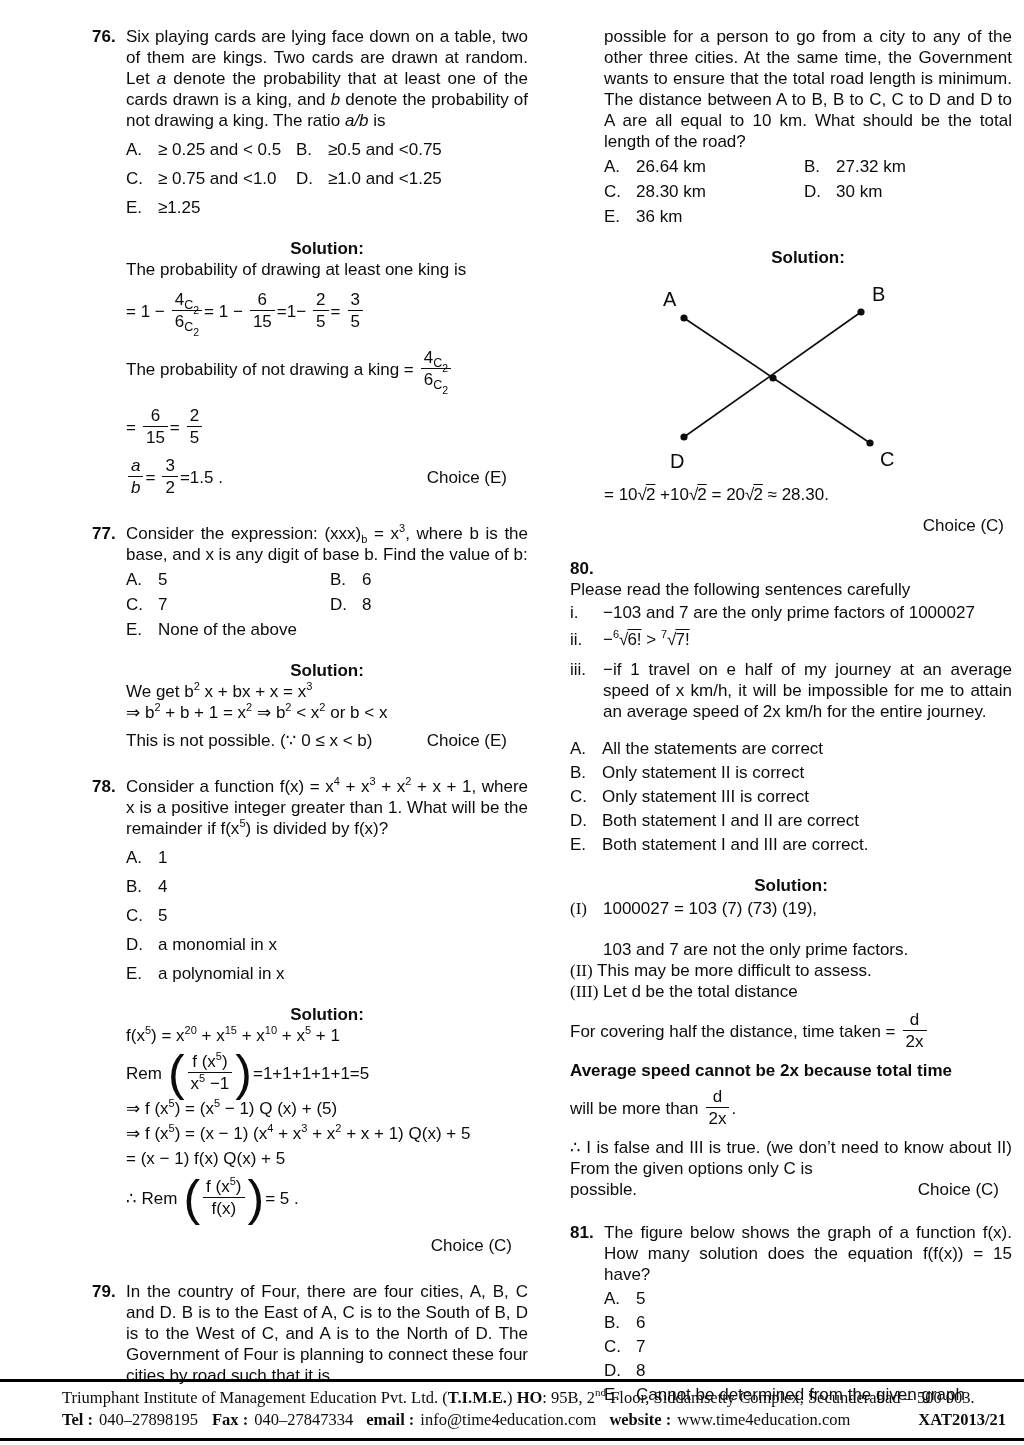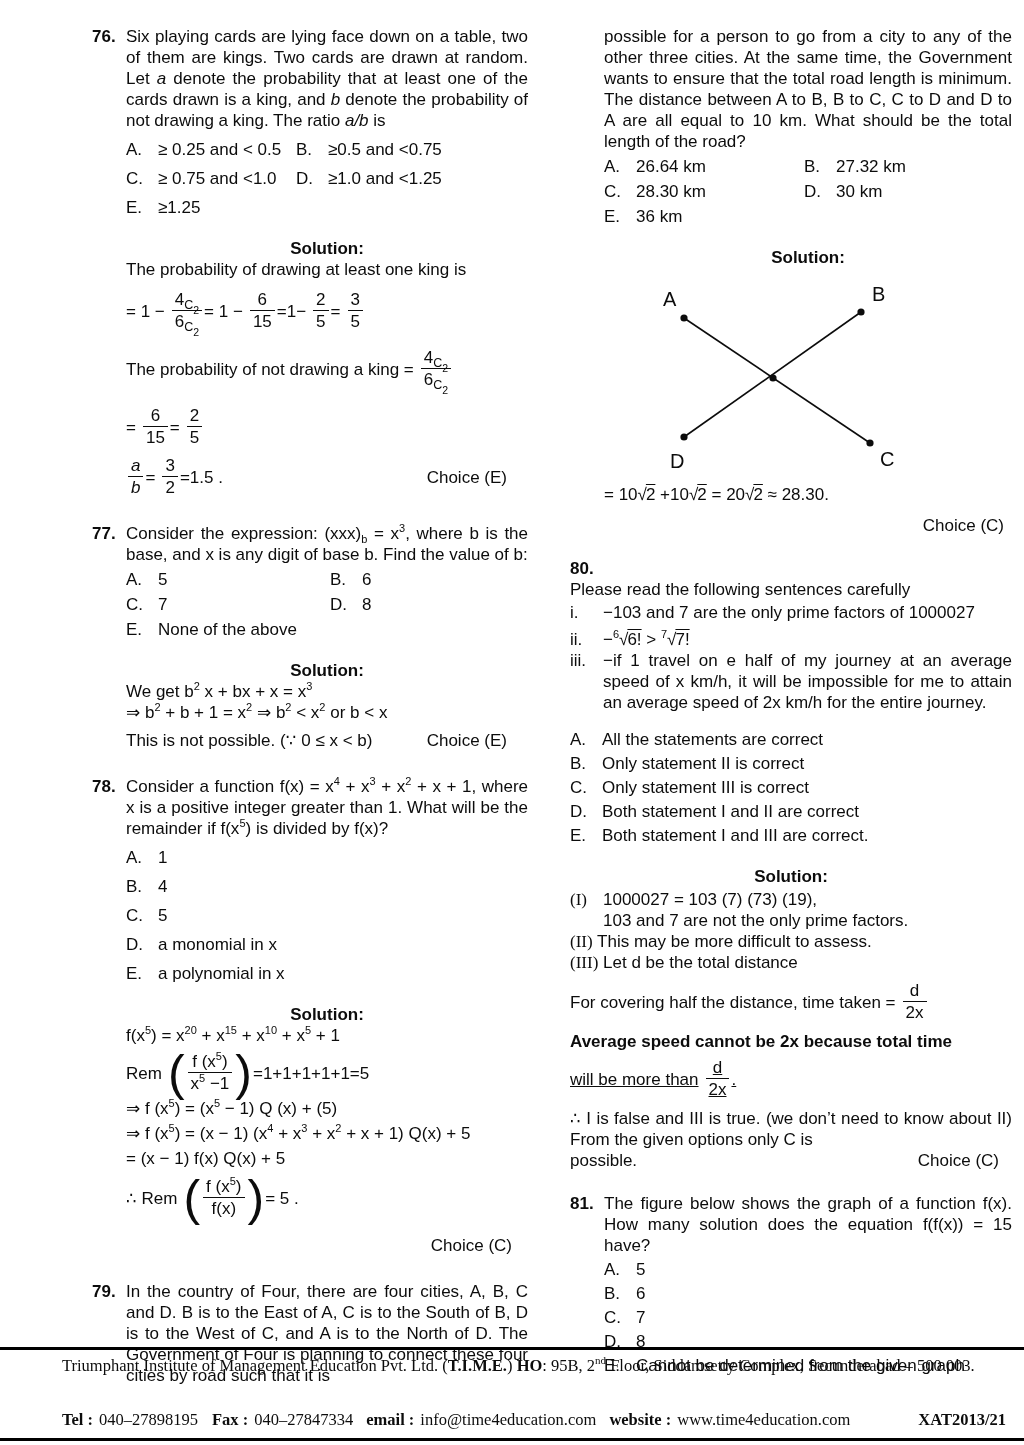--- a/index.html
+++ b/index.html
@@ -43,21 +43,21 @@
   .strow{display:flex;margin-top:2px;}
   .stl{width:33px;flex:none;}
   .stb{flex:1;min-width:0;}
   .diagram{margin:14px 0 6px 40px;display:block;}
   .footer{position:absolute;left:0;bottom:4px;width:1024px;box-sizing:border-box;
           border-top:3px solid #000;border-bottom:3px solid #000;
           padding:5px 18px 7px 62px;
           font-family:"Liberation Serif","DejaVu Serif",serif;font-size:16.5px;line-height:22px;}
   .b{font-weight:bold;}
   .f-row2{display:flex;align-items:baseline;}
-  .f-row2 .gap1{margin-left:14px;margin-top:32px;}
+  .f-row2 .gap1{margin-left:14px;}
   .f-row2 .gap2{margin-left:13px;}
   .f-row2 .val{margin-left:6px;}
   .xat{margin-left:auto;font-weight:bold;}
 </style>
 </head>
 <body>
 
 <div class="page">
   <div class="cols">
 
@@ -317,21 +317,21 @@
         <div class="qbody">
           <p>Please read the following sentences carefully</p>
           <div class="strow">
             <span class="stl">i.</span>
             <div class="stb just">−103 and 7 are the only prime factors of 1000027</div>
           </div>
           <div class="strow" style="margin-top:6px;">
             <span class="stl">ii.</span>
             <div class="stb"><span>−</span><sup>6</sup><span class="rad">√</span><span class="ovl">6!</span><span> &gt; </span><sup>7</sup><span class="rad">√</span><span class="ovl">7!</span></div>
           </div>
-          <div class="strow" style="margin-top:0;">
+          <div class="strow" style="margin-top:9px;">
             <span class="stl">iii.</span>
             <div class="stb just">−if 1 travel on e half of my journey at an average speed of x km/h, it will be impossible for me to attain an average speed of 2x km/h for the entire journey.</div>
           </div>
           <div class="opts" style="margin-top:16px;">
             <div class="opt-row" style="margin-top:3px;">
                 <span class="ol">A.</span>
                 <span>All the statements are correct</span>
               </div>
             <div class="opt-row" style="margin-top:3px;">
                 <span class="ol">B.</span>
@@ -348,32 +348,32 @@
             <div class="opt-row" style="margin-top:3px;">
                 <span class="ol">E.</span>
                 <span>Both statement I and III are correct.</span>
               </div>
           </div>
           <div class="sol-h">Solution:</div>
           <div class="strow">
             <span class="stl rn">(I)</span>
             <div class="stb">1000027 = 103 (7) (73) (19),</div>
           </div>
-          <div style="padding-left:33px;">103 and 7 are not the only prime factors.</div>
+          <div style="padding-left:33px;margin-top:20px;">103 and 7 are not the only prime factors.</div>
           <div><span class="rn">(II)</span> <span>This may be more difficult to assess.</span></div>
           <div><span class="rn">(III)</span> <span>Let d be the total distance</span></div>
           <div class="fl" style="margin-top:8px;">
             <span>For covering half the distance, time taken =</span>
             <span class="frac">
                 <span class="num">d</span>
                 <span class="den">2x</span>
               </span>
           </div>
           <div style="margin-top:8px;font-weight:bold;" class="just">Average speed cannot be 2x because total time</div>
-          <div class="fl" style="margin-top:6px;text-decoration:underline;">
+          <div class="fl" style="margin-top:6px;">
             <span>will be more than</span>
             <span class="frac">
                 <span class="num">d</span>
                 <span class="den">2x</span>
               </span>
             <span>.</span>
           </div>
           <p class="just" style="margin-top:8px;">∴ I is false and III is true. (we don’t need to know about II) From the given options only C is</p>
           <div class="fl" style="margin-top:0;">
             <span>possible.</span>

